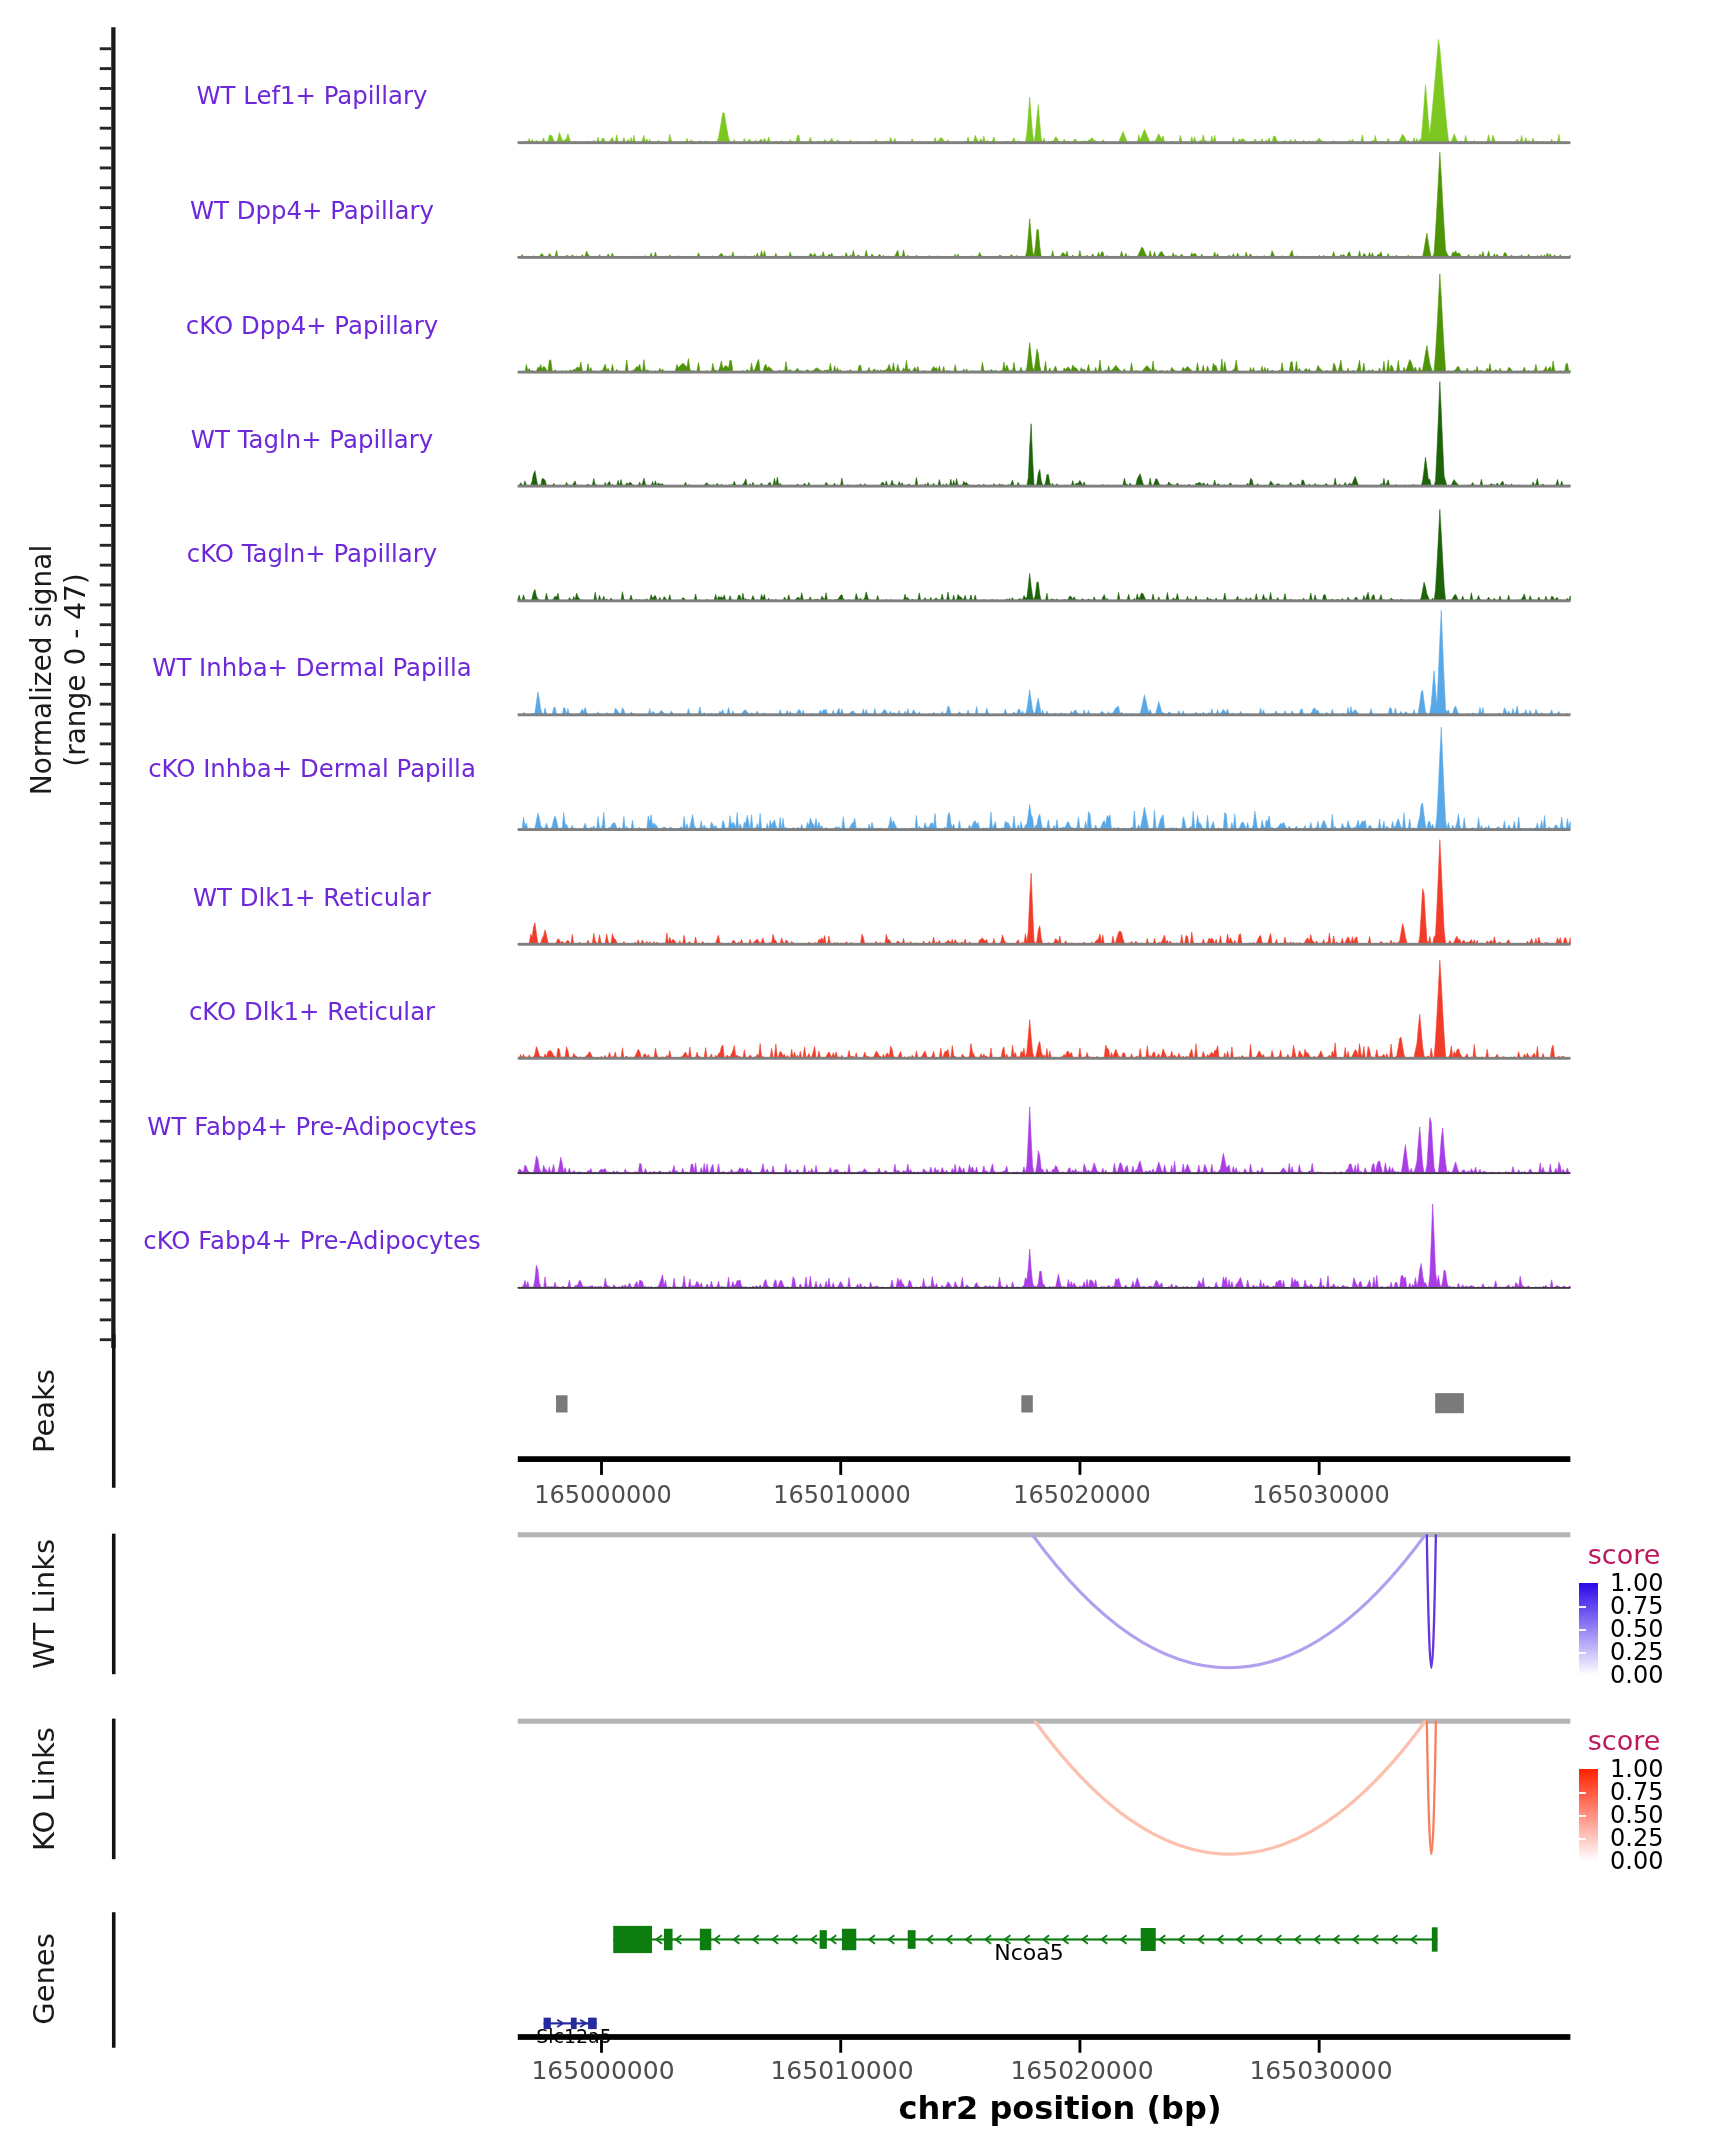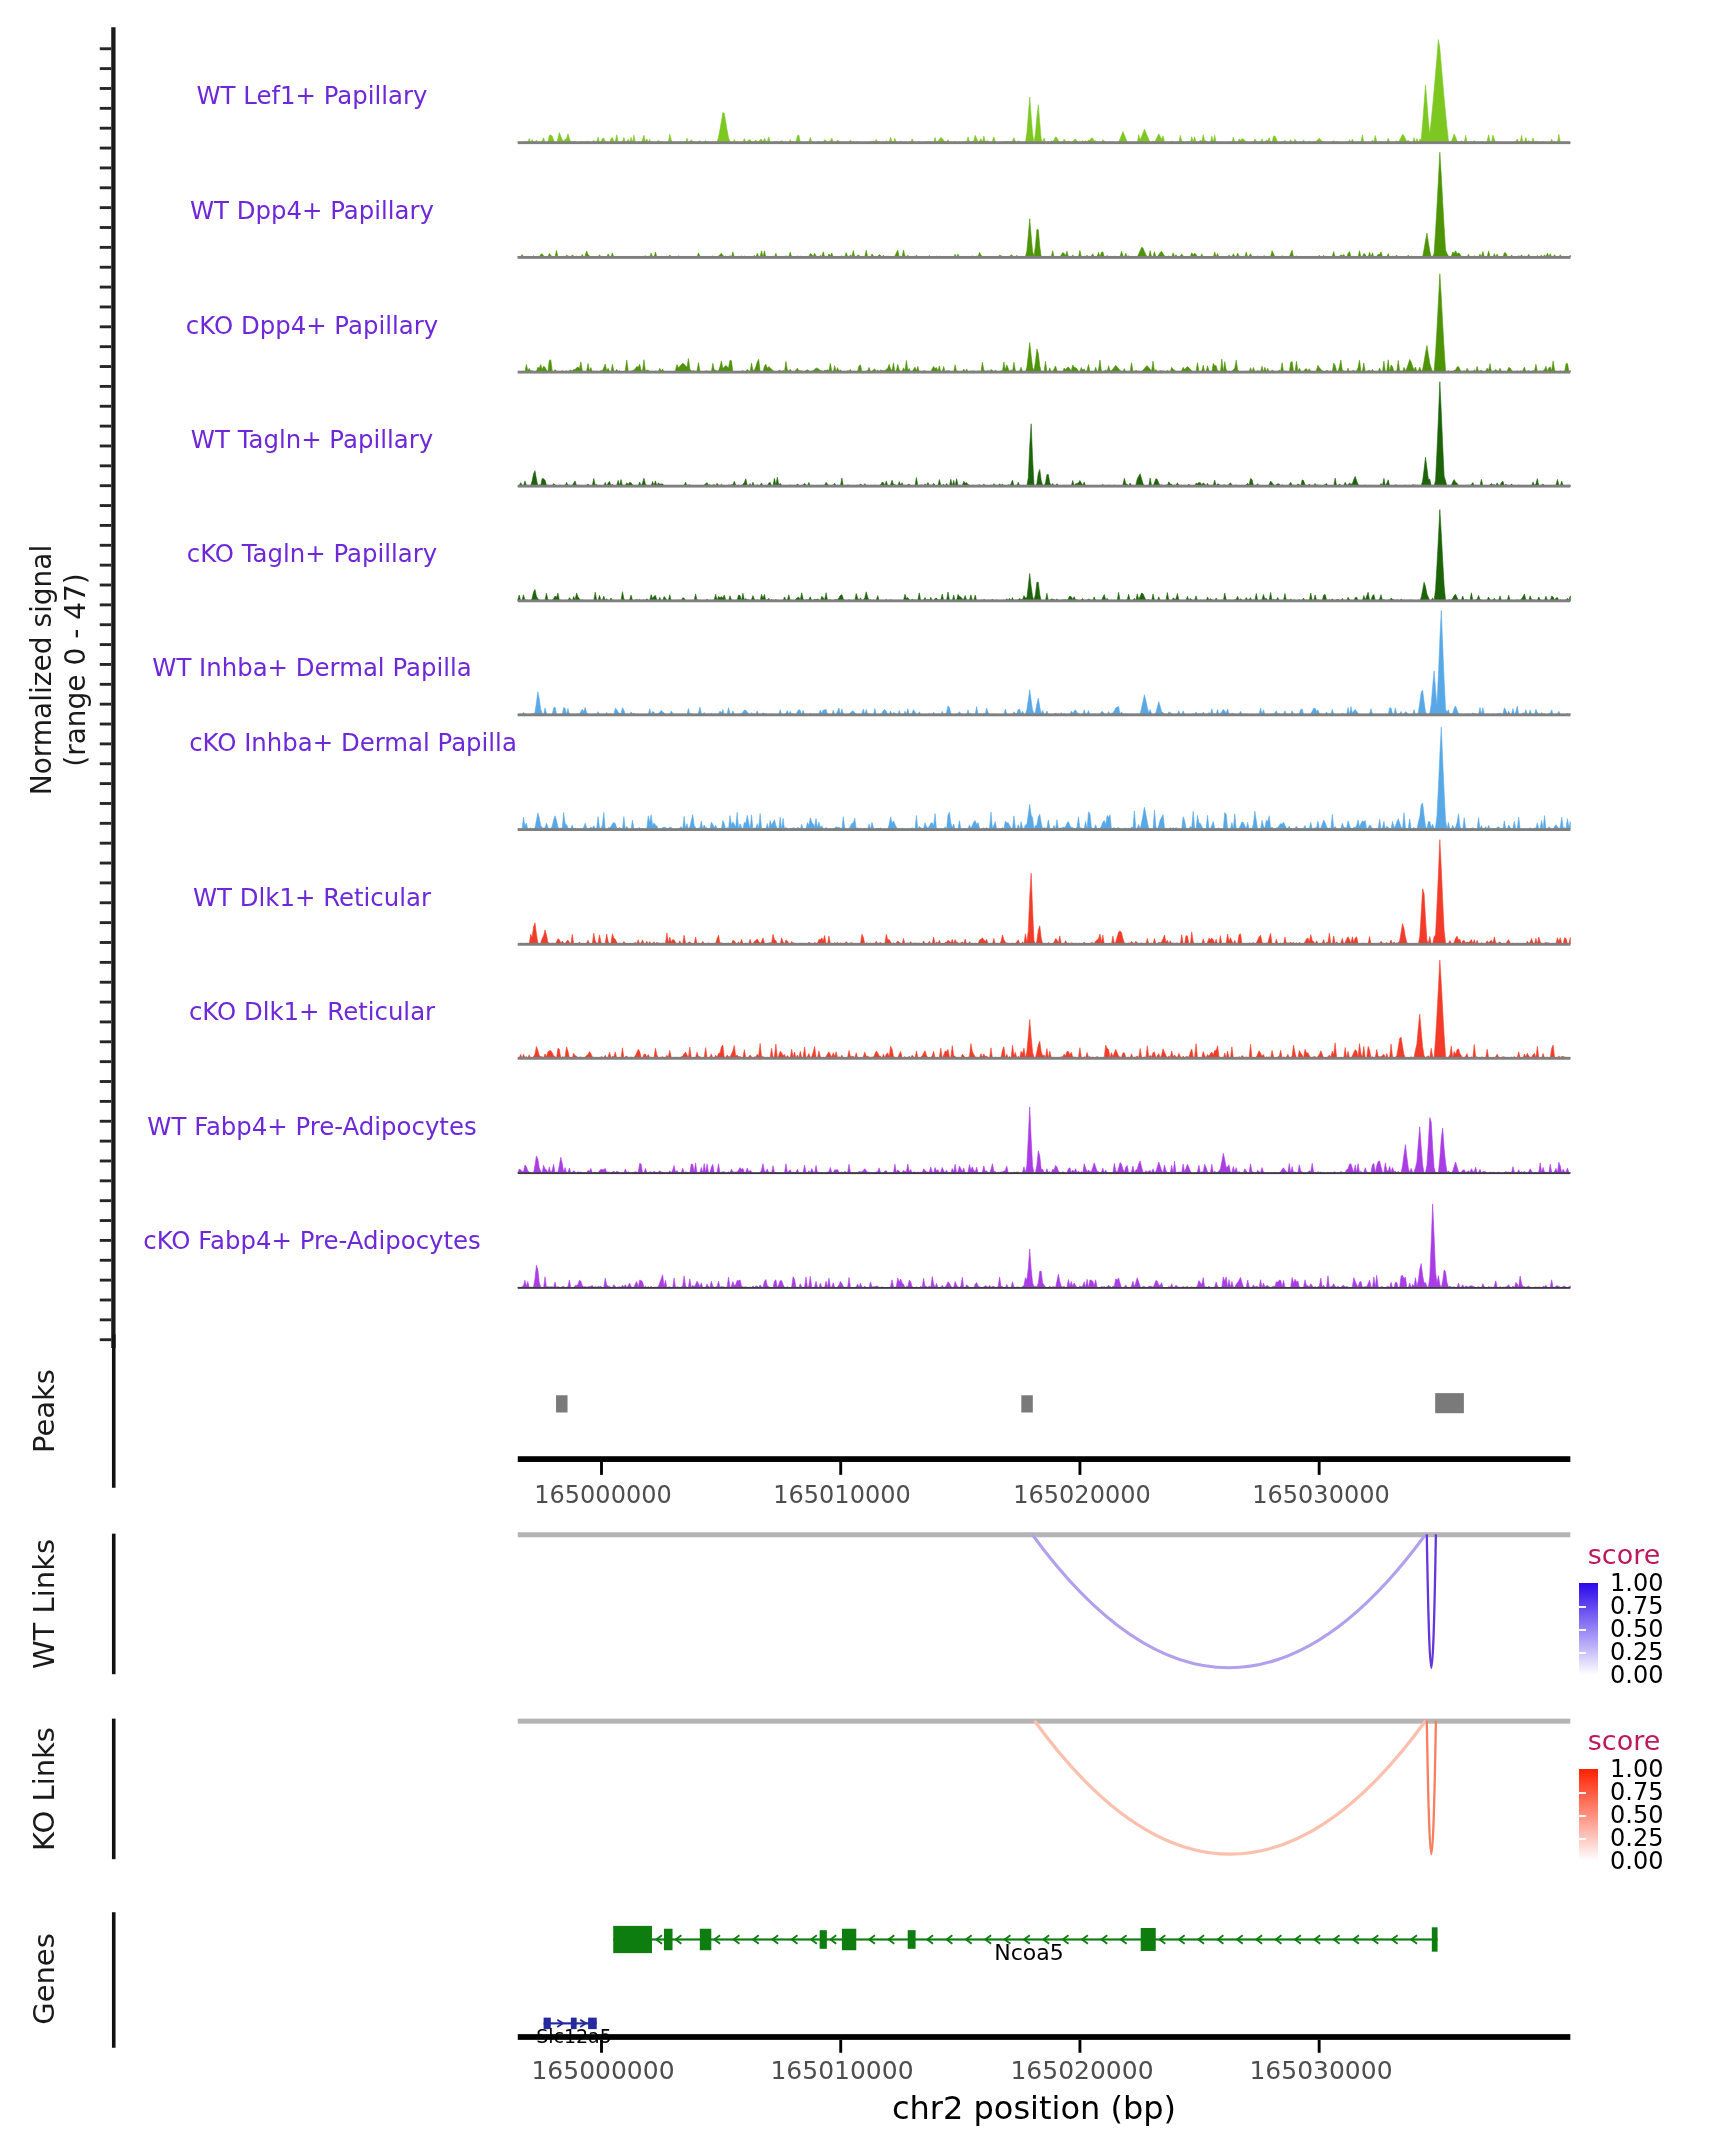--- a/index.html
+++ b/index.html
@@ -193,21 +193,21 @@
 
   <div class="lbl rot ylab" style="left:41px;top:670px;">Normalized signal</div>
   <div class="lbl rot ylab" style="left:75px;top:670px;">(range 0 - 47)</div>
 
   <div class="lbl track-label" style="left: 312px; top: 95px;">WT Lef1+ Papillary</div>
   <div class="lbl track-label" style="left: 312px; top: 210px;">WT Dpp4+ Papillary</div>
   <div class="lbl track-label" style="left: 312px; top: 325px;">cKO Dpp4+ Papillary</div>
   <div class="lbl track-label" style="left: 312px; top: 439px;">WT Tagln+ Papillary</div>
   <div class="lbl track-label" style="left: 312px; top: 553px;">cKO Tagln+ Papillary</div>
   <div class="lbl track-label" style="left: 312px; top: 667px;">WT Inhba+ Dermal Papilla</div>
-  <div class="lbl track-label" style="left: 312px; top: 742px; margin-left: 41px;">cKO Inhba+ Dermal Papilla</div>
+  <div class="lbl track-label" style="left: 312px; top: 768px;">cKO Inhba+ Dermal Papilla</div>
   <div class="lbl track-label" style="left: 312px; top: 897px;">WT Dlk1+ Reticular</div>
   <div class="lbl track-label" style="left: 312px; top: 1011px;">cKO Dlk1+ Reticular</div>
   <div class="lbl track-label" style="left: 312px; top: 1126px;">WT Fabp4+ Pre-Adipocytes</div>
   <div class="lbl track-label" style="left: 312px; top: 1240px;">cKO Fabp4+ Pre-Adipocytes</div>
 
   <div class="lbl rot section-label" style="left:44px;top:1411px;">Peaks</div>
   <div class="lbl rot section-label" style="left:44px;top:1604px;">WT Links</div>
   <div class="lbl rot section-label" style="left:44px;top:1789px;">KO Links</div>
   <div class="lbl rot section-label" style="left:44px;top:1979px;">Genes</div>
 
@@ -240,15 +240,15 @@
   <div class="lbl legend-val" style="left:1610px;top:1838px;">0.25</div>
   <div class="lbl legend-val" style="left:1610px;top:1861px;">0.00</div>
 
   <div class="lbl center gene-label" style="left:1029px;top:1920px;">Ncoa5</div>
   <div class="lbl center gene-label" style="left:574px;top:2004px;font-size:19px;">Slc12a5</div>
 
   <div class="lbl center tick-label2" style="left:603px;top:2070px;">165000000</div>
   <div class="lbl center tick-label2" style="left:842px;top:2070px;">165010000</div>
   <div class="lbl center tick-label2" style="left:1082px;top:2070px;">165020000</div>
   <div class="lbl center tick-label2" style="left:1321px;top:2070px;">165030000</div>
-  <div class="lbl center axis-title" style="left:1034px;top:2108px;">chr2 position (bp)</div>
+  <div class="lbl center axis-title" style="left:1060px;top:2108px;font-weight:bold;">chr2 position (bp)</div>
 </div>
 
 
 </body></html>

